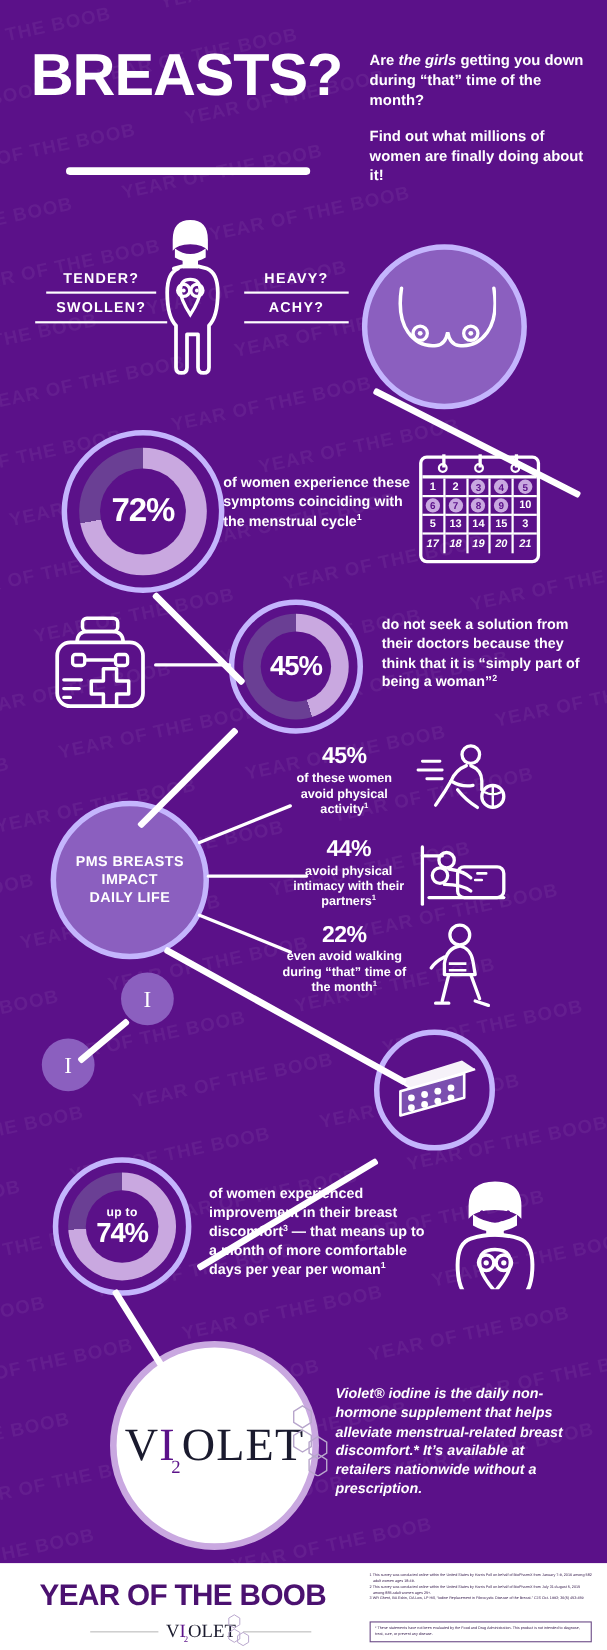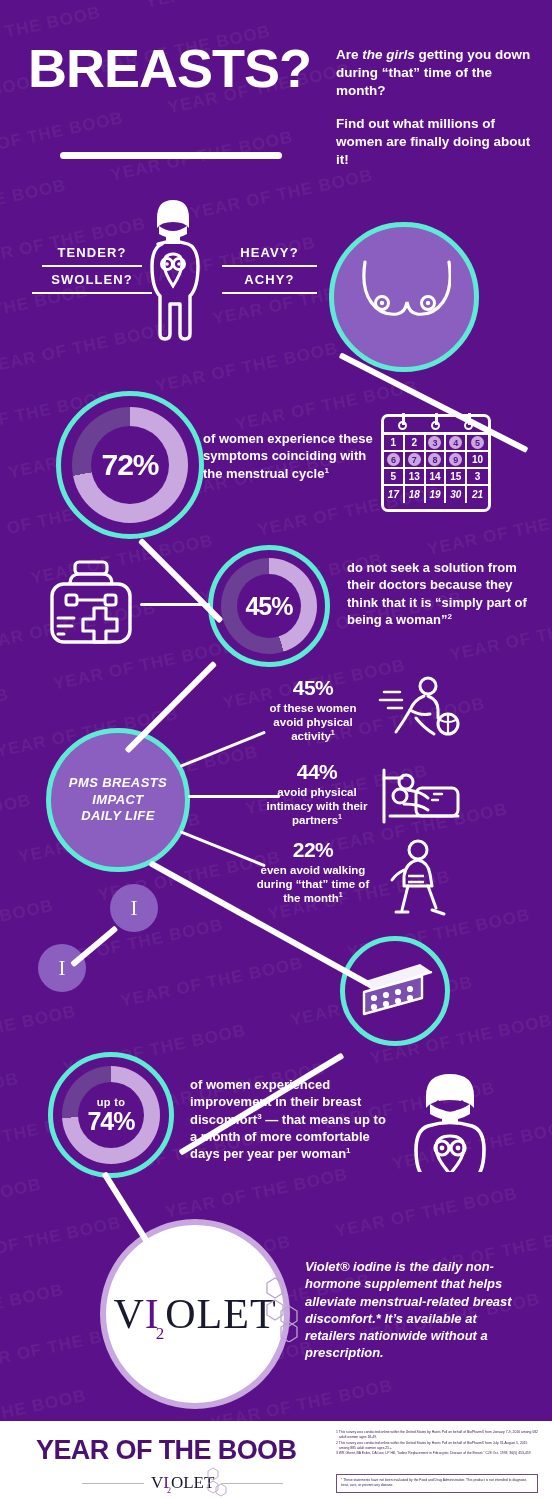--- a/index.html
+++ b/index.html
@@ -49,21 +49,21 @@
   }
   .hdr-copy p + p{ margin-top:15px; }
   .hdr-copy em{ font-style:italic; }
 
   
   .sym{ position:absolute; color:#fff; font-weight:bold; font-size:13px; letter-spacing:1.1px;}
   .sym u{ text-decoration:none; display:block; padding-bottom:5px; border-bottom:2.5px solid #fff;}
 
   
   .circ{ position:absolute; border-radius:50%; }
-  .ring-out{ border:5px solid #5eead4; background:transparent;font-style:italic; }
+  .ring-out{ border:5px solid #c4b5fd; background:transparent; }
   .fill-lav{ background:#8B5FBF; }
   .fill-white{ background:#fff; }
   .fill-deep{ background:#5B1189; }
 
   .donut{ position:absolute; border-radius:50%; }
   .donut .hole{
     position:absolute; border-radius:50%; background:#5B1189;
     display:flex; flex-direction:column; align-items:center; justify-content:center;
     color:#fff; font-weight:bold;
   }
@@ -245,21 +245,21 @@
           </div>
           <div class="cal-cell">10</div>
           <div class="cal-cell">5</div>
           <div class="cal-cell">13</div>
           <div class="cal-cell">14</div>
           <div class="cal-cell">15</div>
           <div class="cal-cell">3</div>
           <div class="cal-cell">17</div>
           <div class="cal-cell">18</div>
           <div class="cal-cell">19</div>
-          <div class="cal-cell">30</div>
+          <div class="cal-cell">20</div>
           <div class="cal-cell">21</div>
         </div>
     </div>
 
     <div class="line" style="left:140px; top:537px; width:115px; height:6px; transform:rotate(45deg);"></div>
 
     <div class="circ ring-out fill-deep" style="left:208px; top:545px; width:122px; height:122px;"></div>
     <div class="donut" id="donut45" style="left: 221px; top: 558px; width: 96px; height: 96px; background: conic-gradient(rgb(201, 168, 224) 0deg, rgb(201, 168, 224) 162deg, rgb(106, 63, 148) 162deg, rgb(106, 63, 148) 360deg);">
       <div class="hole" style="left:16px; top:16px; width:64px; height:64px;">
         <span class="statnum sm">45%</span>

